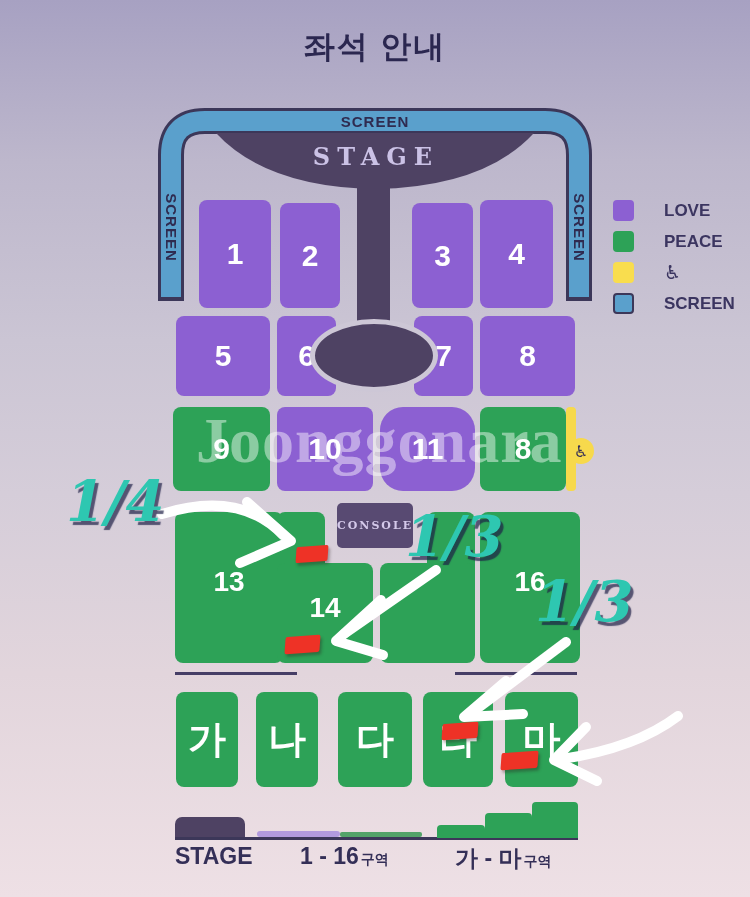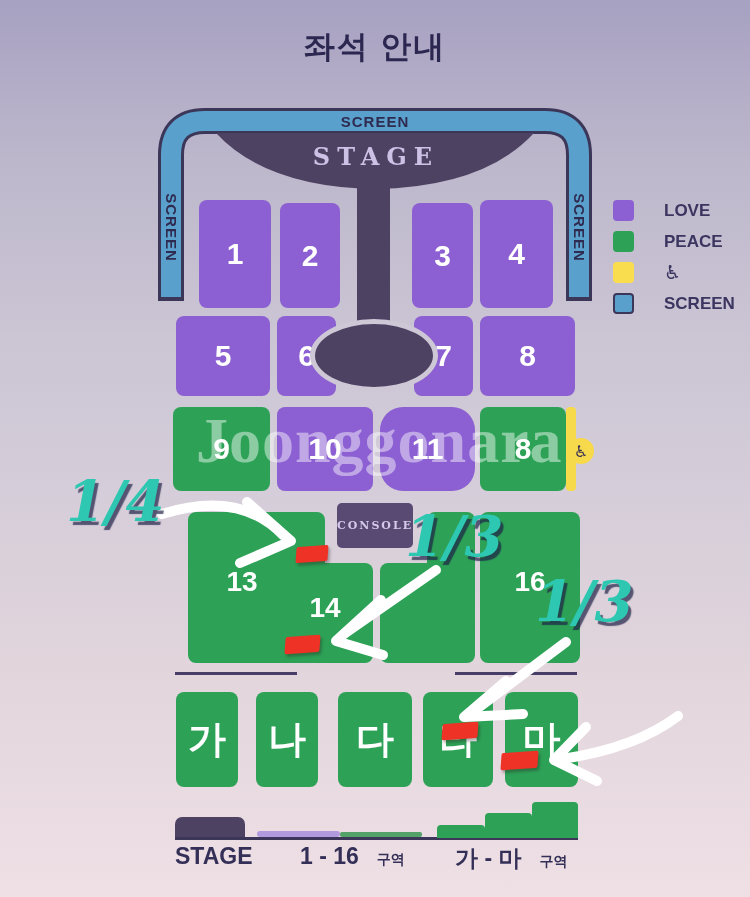--- a/index.html
+++ b/index.html
@@ -39,21 +39,21 @@
   .redmark{position:absolute;background:#ee3226;z-index:45;transform:rotate(-4deg) skewX(-8deg);
            box-shadow:2px 3px 3px rgba(40,30,30,0.35);border-radius:2px;}
   .anno{position:absolute;font-family:"DejaVu Serif",serif;font-style:italic;font-weight:bold;
         font-size:56px;color:#2ec7b1;text-shadow:3px 4px 1px rgba(30,32,70,0.7);z-index:55;white-space:nowrap;}
   .bstage{left:175px;top:817px;width:70px;height:20px;background:#4e4263;border-radius:7px 7px 0 0;z-index:10;}
   .baseline{left:175px;top:837px;width:403px;height:3px;background:#3c3759;z-index:10;}
   .pstrip{left:257px;top:831px;width:83px;height:6px;background:#b29ade;border-radius:3px;z-index:10;}
   .gstrip{left:340px;top:832px;width:82px;height:5px;background:#53a369;border-radius:2px;z-index:10;}
   .step{position:absolute;background:#2da257;border-radius:4px 4px 0 0;z-index:10;}
   .blabel{position:absolute;top:843px;font-size:23px;font-weight:bold;color:#342f57;z-index:10;white-space:nowrap;}
-  .blabel .sfx{font-size:14px;margin-left:18px;}
+  .blabel .sfx{font-size:14px;margin-left:2px;}
   svg{position:absolute;left:0;top:0;}
   .svg-under{z-index:1;} .svg-over{z-index:50;pointer-events:none;}
 </style>
 </head>
 <body>
 
 <div id="canvas">
 
   <div class="abs title">좌석 안내</div>
 
@@ -82,21 +82,21 @@
   <div class="sec love" style="left:480px;top:316px;width:95px;height:80px;">8</div>
   <div class="abs ellipse"></div>
 
   <div class="sec peace" style="left:173px;top:407px;width:97px;height:84px;">9</div>
   <div class="sec love" style="left:277px;top:407px;width:96px;height:84px;">10</div>
   <div class="sec love" style="left:380px;top:407px;width:95px;height:84px;border-radius:23px;">11</div>
   <div class="sec peace" style="left:480px;top:407px;width:86px;height:84px;">8</div>
   <div class="abs ystrip"></div>
   <div class="abs wbadge">♿</div>
 
-  <div class="sec peace" style="left:188px;top:512px;width:108px;height:151px;font-size:28px;align-items:flex-start;">
+  <div class="sec peace" style="left:175px;top:512px;width:108px;height:151px;font-size:28px;align-items:flex-start;">
     <span class="seclbl" style="top:54px;">13</span>
   </div>
   <div class="abs" style="left:277px;top:512px;width:96px;height:151px;z-index:10;">
     <div class="shape" style="left:0;top:0;width:48px;height:60px;border-radius:8px 8px 0 0;"></div>
     <div class="shape" style="left:0;top:51px;width:96px;height:100px;border-radius:8px;"></div>
     <span class="seclbl" style="top:80px;">14</span>
   </div>
   <div class="abs console">CONSOLE</div>
   <div class="abs" style="left:380px;top:512px;width:95px;height:151px;z-index:10;">
     <div class="shape" style="left:47px;top:0;width:48px;height:60px;border-radius:8px 8px 0 0;"></div>

